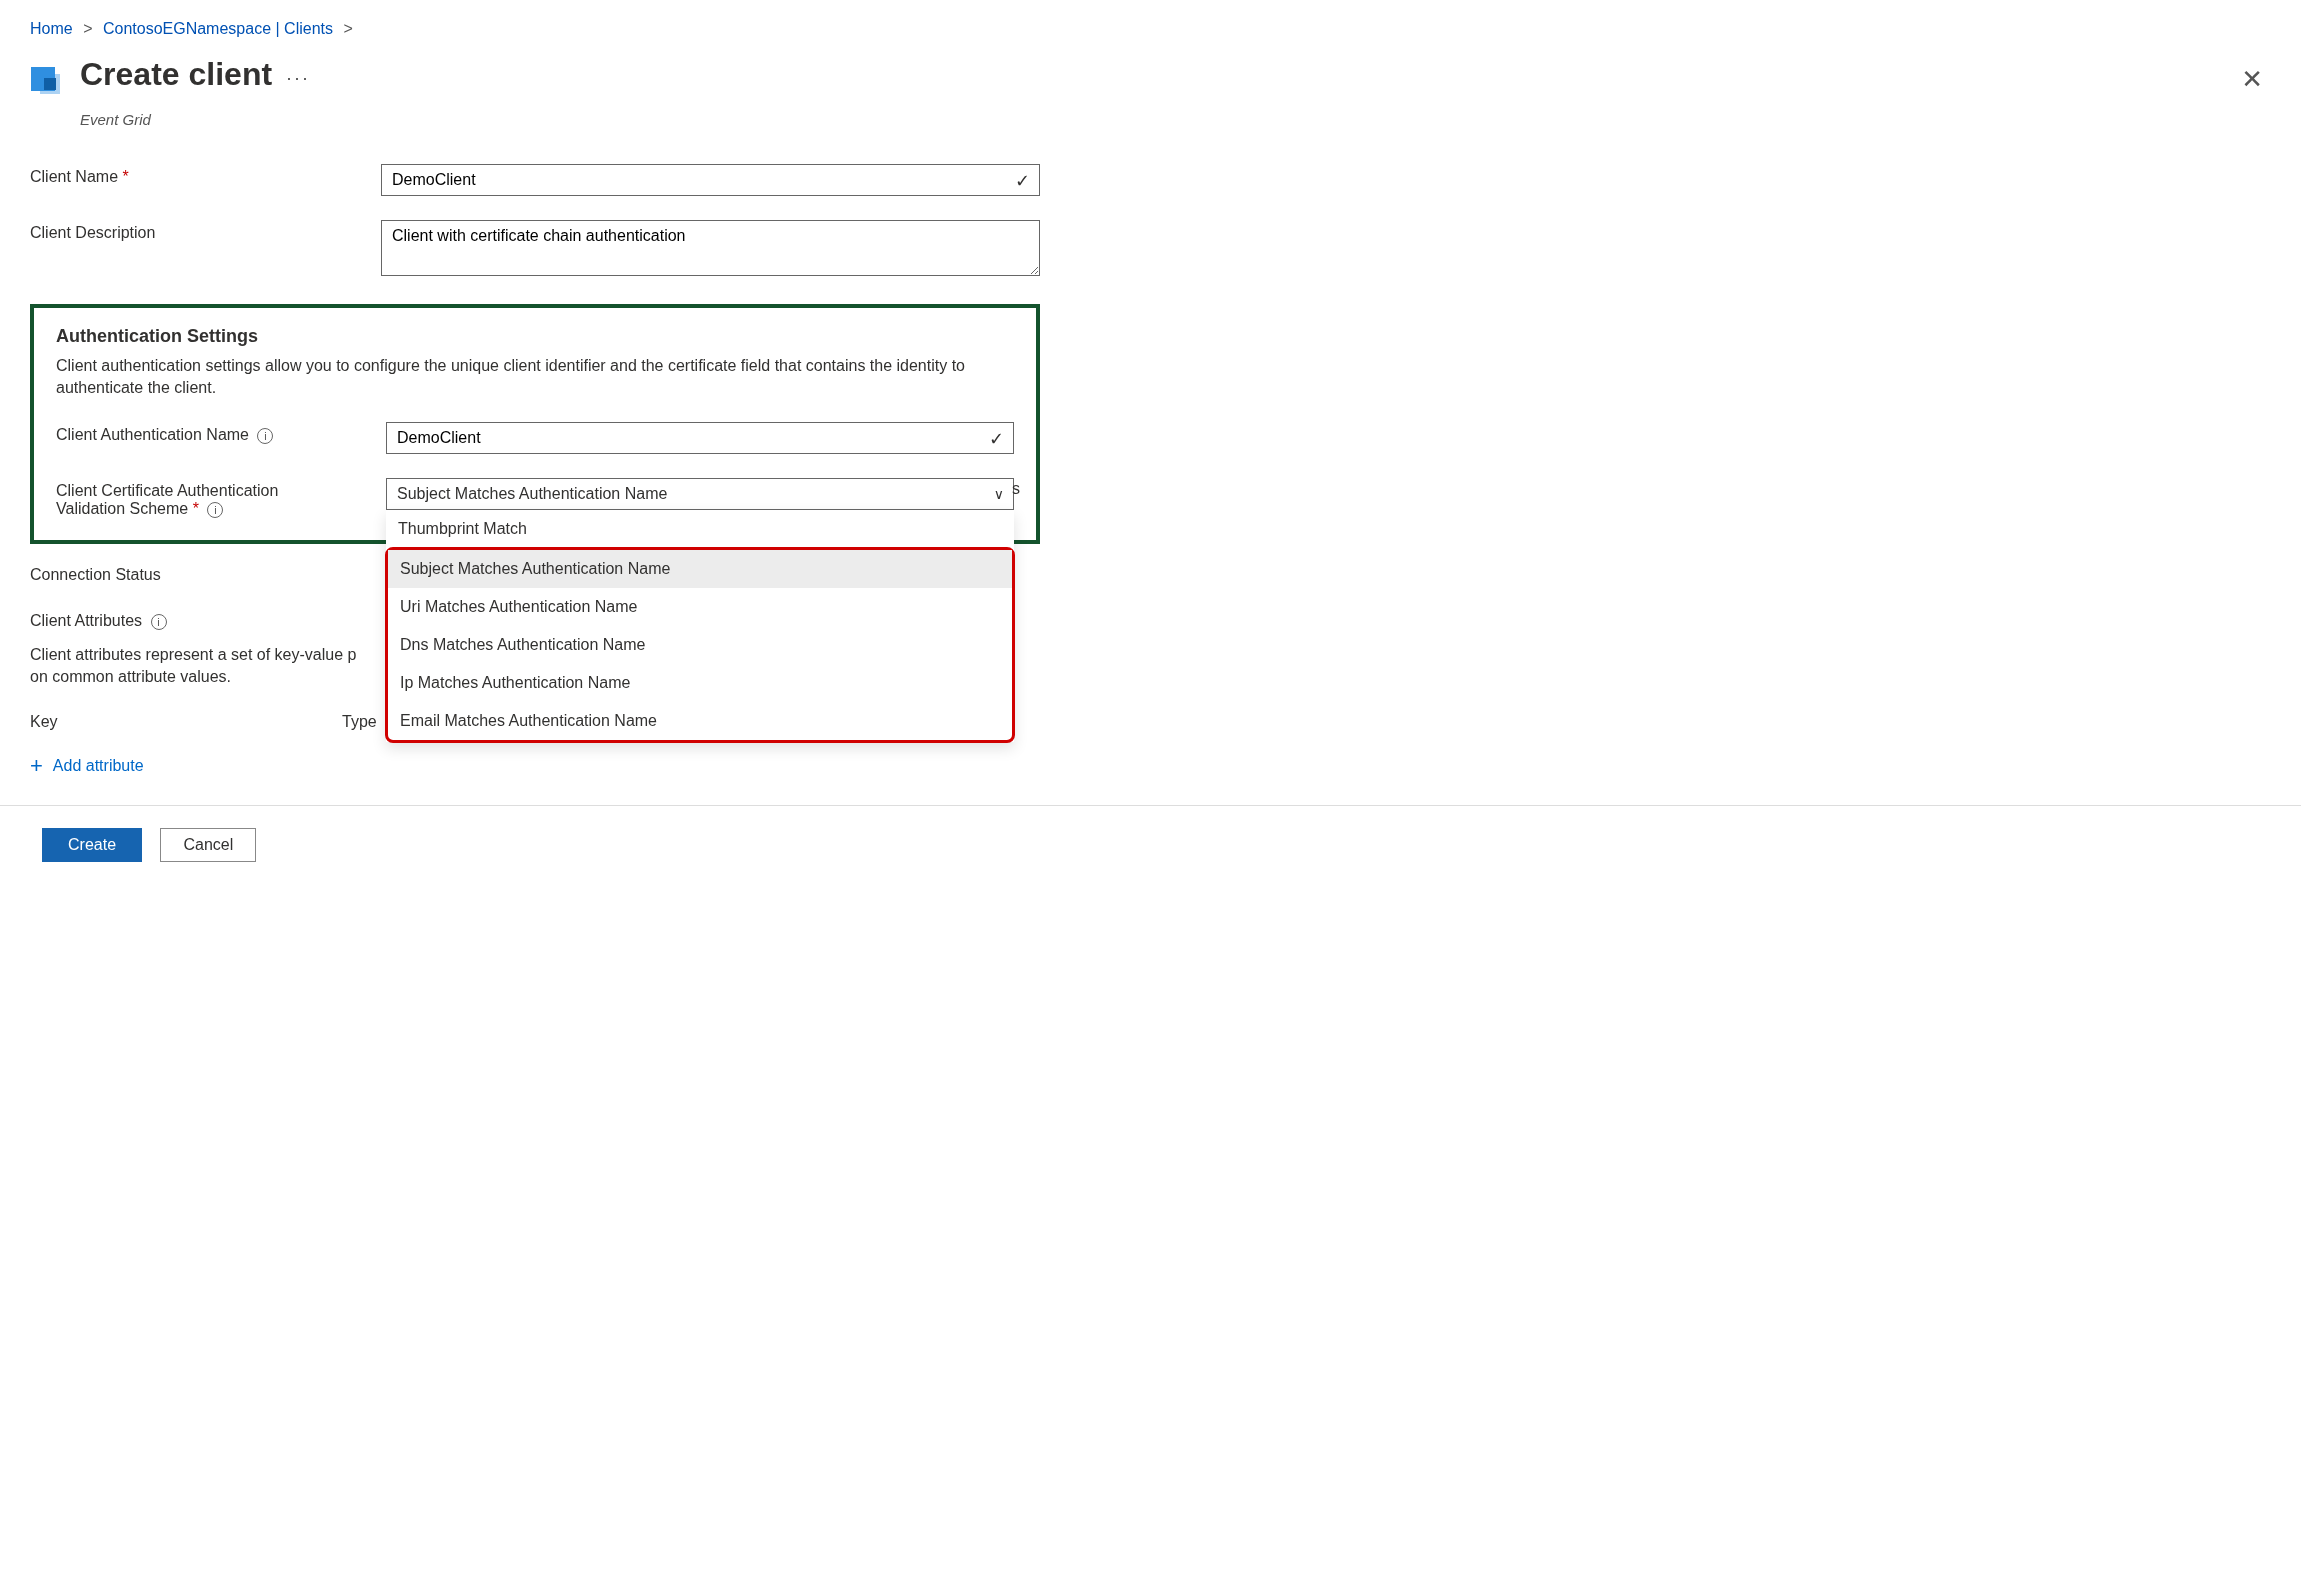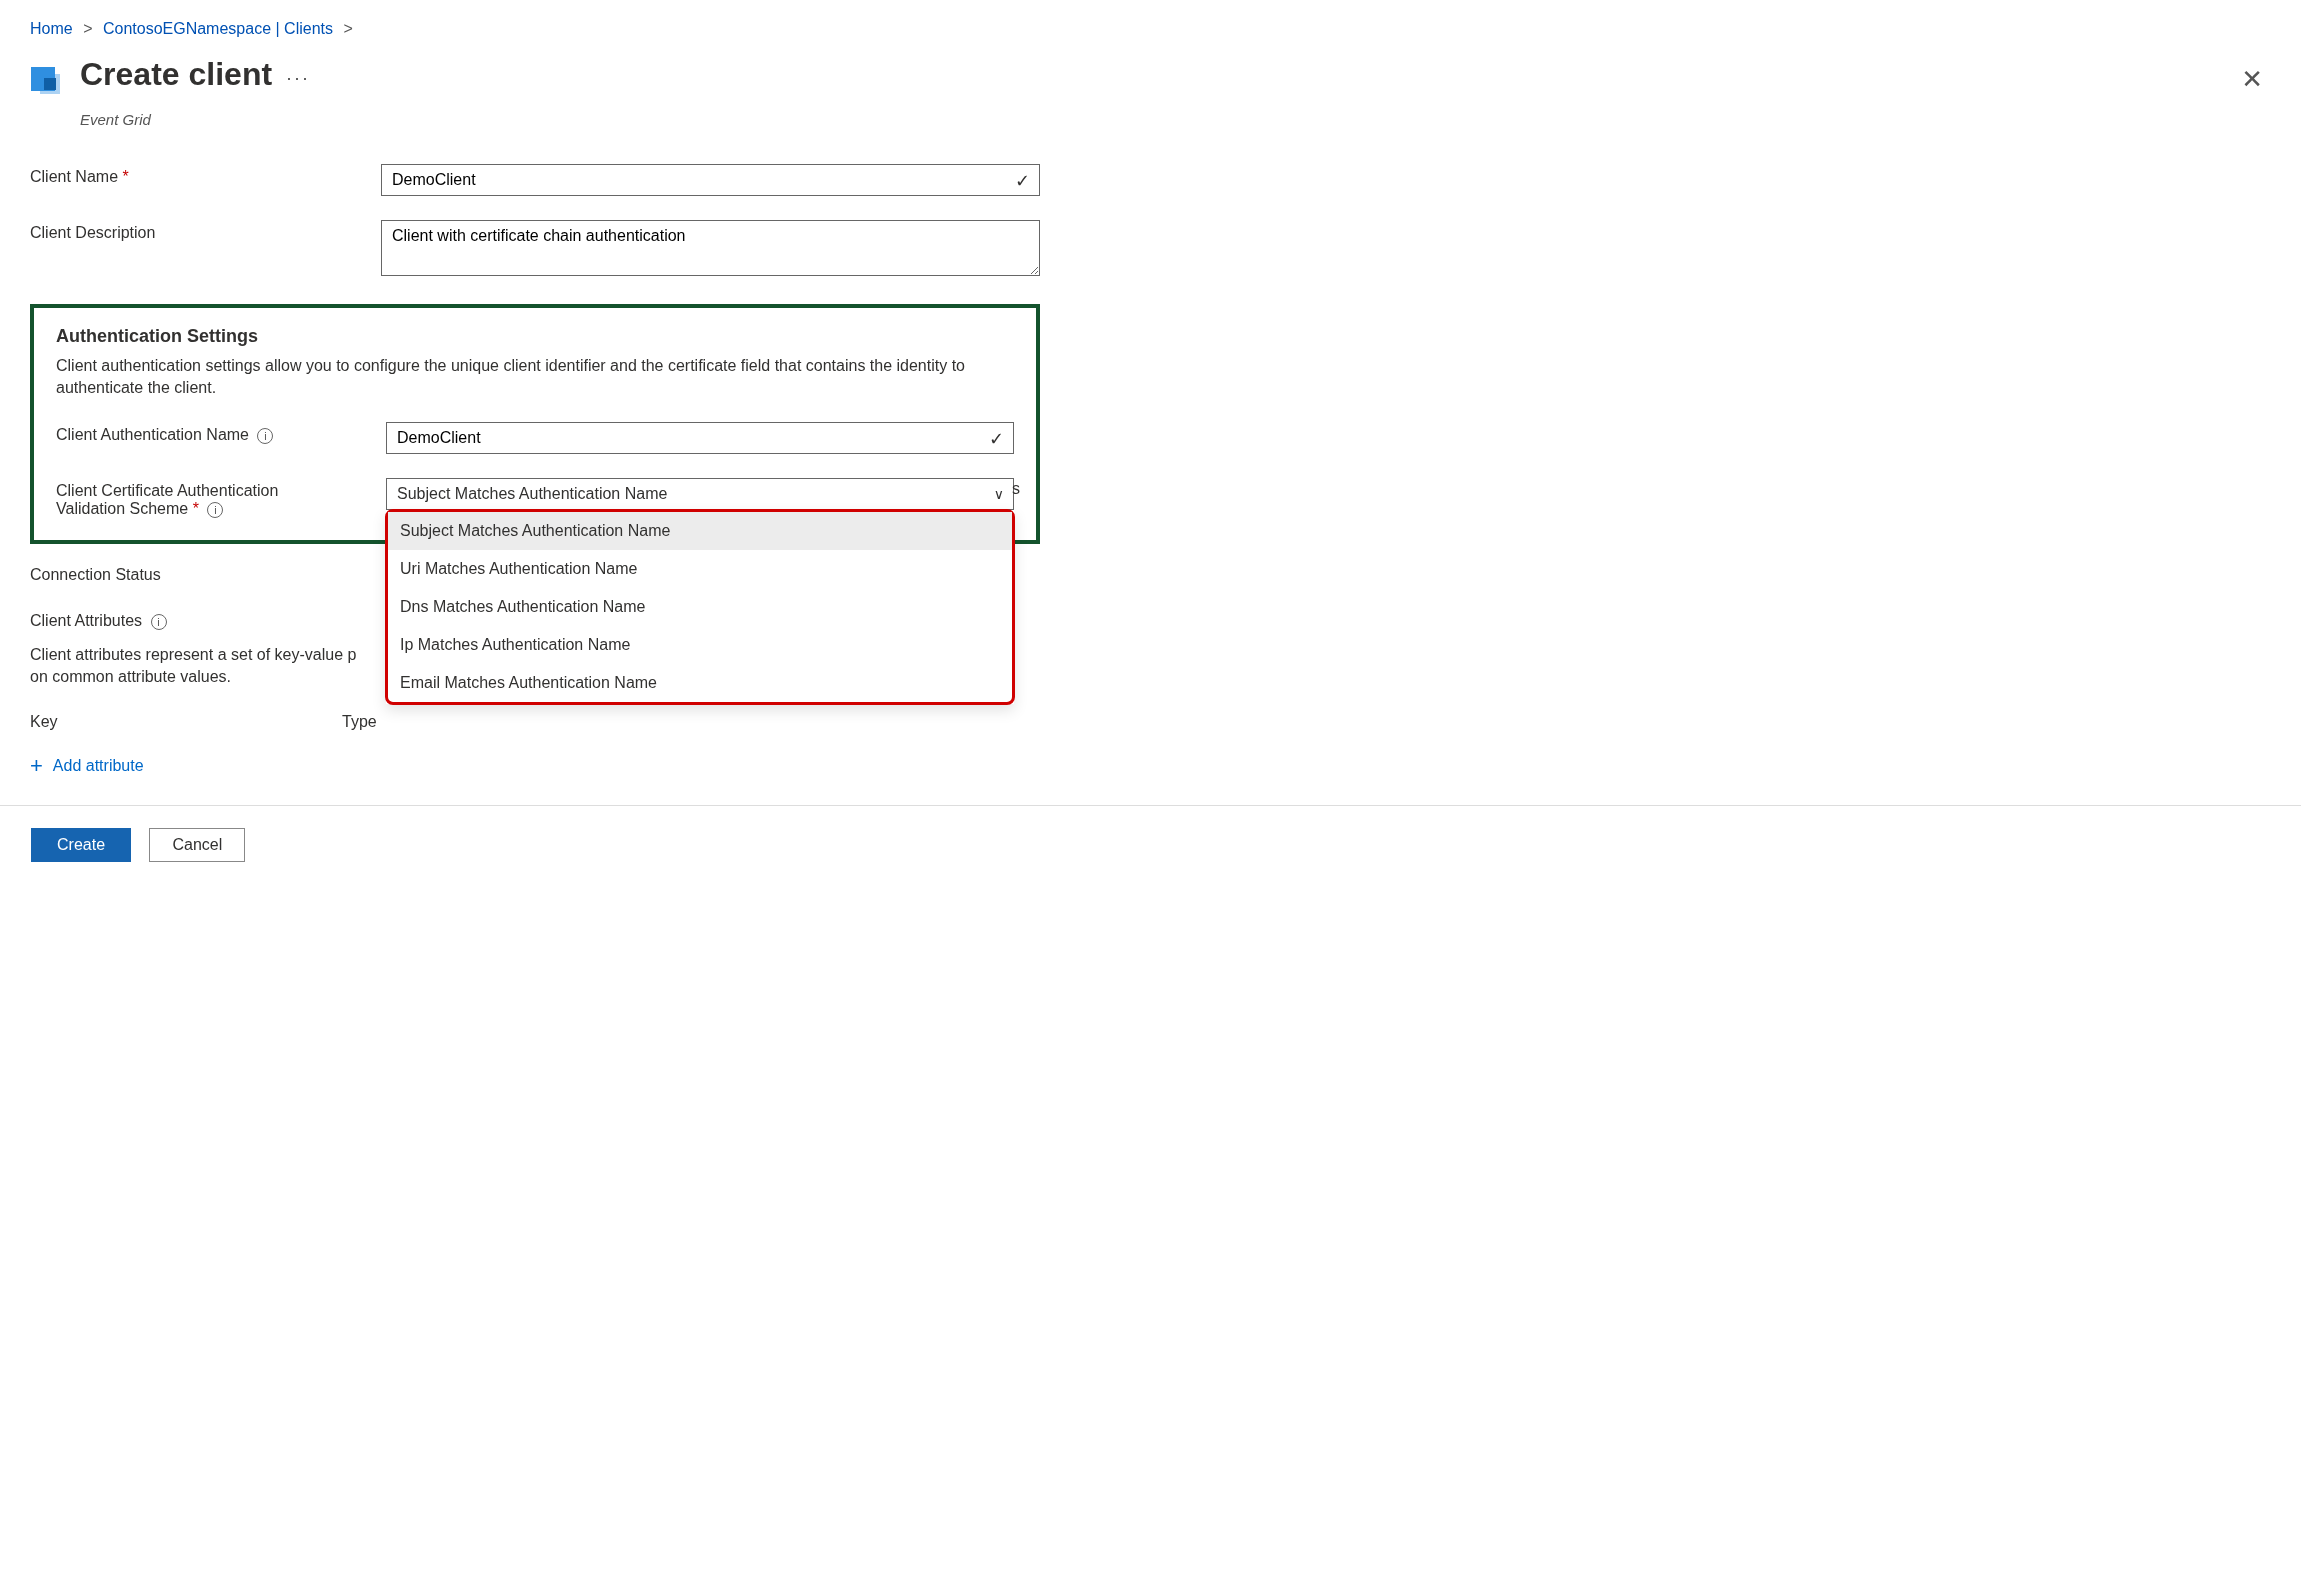--- a/index.html
+++ b/index.html
@@ -126,21 +126,21 @@
   .add-attr {
     color: #0068c8; font-size: 16px; cursor: pointer;
     display: inline-flex; align-items: center;
   }
   .add-attr .plus { font-size: 22px; margin-right: 10px; color:#0068c8; font-weight: 300;}
   .footer {
     border-top: 1px solid #ddd;
     margin-top: 26px;
     padding-top: 22px;
     margin-left: -30px; margin-right: -30px;
-    padding-left: 31px;
+    padding-left: 42px;
   }
   button.primary {
     background: #1664b0;
     color: #fff;
     border: none;
     padding: 8px 26px;
     font-size: 16px;
     cursor: pointer;
     margin-right: 14px;
   }
@@ -221,20 +221,21 @@
         <span>Validation Scheme</span> <span class="req">*</span>
         <span class="info-icon">i</span>
       </div>
       <div class="input-wrap">
         <div class="select-box">
           <span>Subject Matches Authentication Name</span>
         </div>
         <span class="chevron">∨</span>
 
         <div class="dropdown-list">
+          <div class="dropdown-item">Thumbprint Match</div>
           <div class="red-highlight">
             <div class="dropdown-item selected">Subject Matches Authentication Name</div>
             <div class="dropdown-item">Uri Matches Authentication Name</div>
             <div class="dropdown-item">Dns Matches Authentication Name</div>
             <div class="dropdown-item">Ip Matches Authentication Name</div>
             <div class="dropdown-item">Email Matches Authentication Name</div>
           </div>
         </div>
         <span class="truncated-s">s</span>
       </div>

